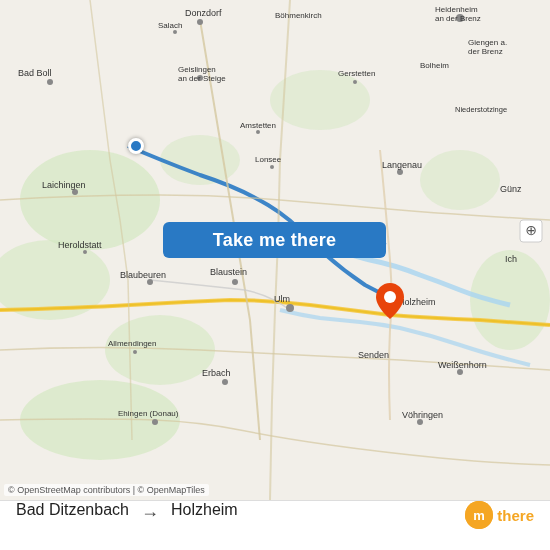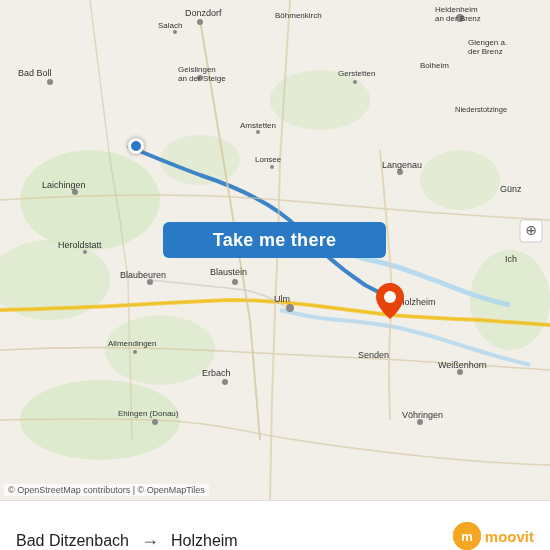--- a/index.html
+++ b/index.html
@@ -81,21 +81,21 @@
       border-radius: 2px;
       margin-top: 43px;
     }
 
     
     #bottom-bar {
       width: 550px;
       height: 50px;
       background: white;
       display: flex;
-      align-items: flex-end;
+      align-items: flex-start;
       padding: 0 16px;
       border-top: 1px solid #ddd;
     }
 
     #origin-text {
       font-size: 16px;
       color: #222;
       font-weight: 500;
     }
 
@@ -247,15 +247,15 @@
   <span id="arrow-icon">→</span>
   <span id="dest-text">Holzheim</span>
 
   <div id="moovit-logo">
     <div id="moovit-icon">
       <svg width="28" height="28" viewBox="0 0 28 28">
         <circle cx="14" cy="14" r="14" fill="#f5a623"></circle>
         <text x="14" y="19" text-anchor="middle" font-size="13" font-weight="bold" fill="white" font-family="Arial">m</text>
       </svg>
     </div>
-    <span style="font-size:15px; color:#f5a623; font-weight:bold;">moovit</span>
+    <span style="font-size:15px; color:#f5a623; font-weight:bold;">there</span>
   </div>
 </div>
 
 </body></html>

